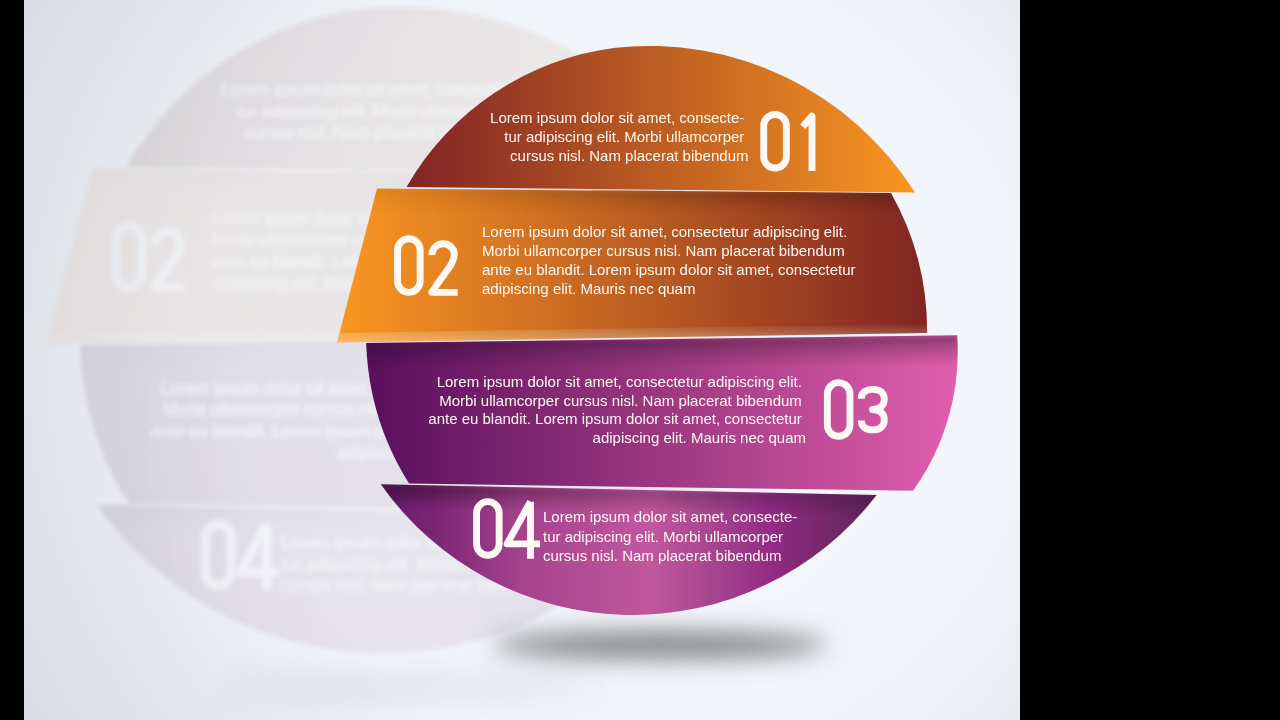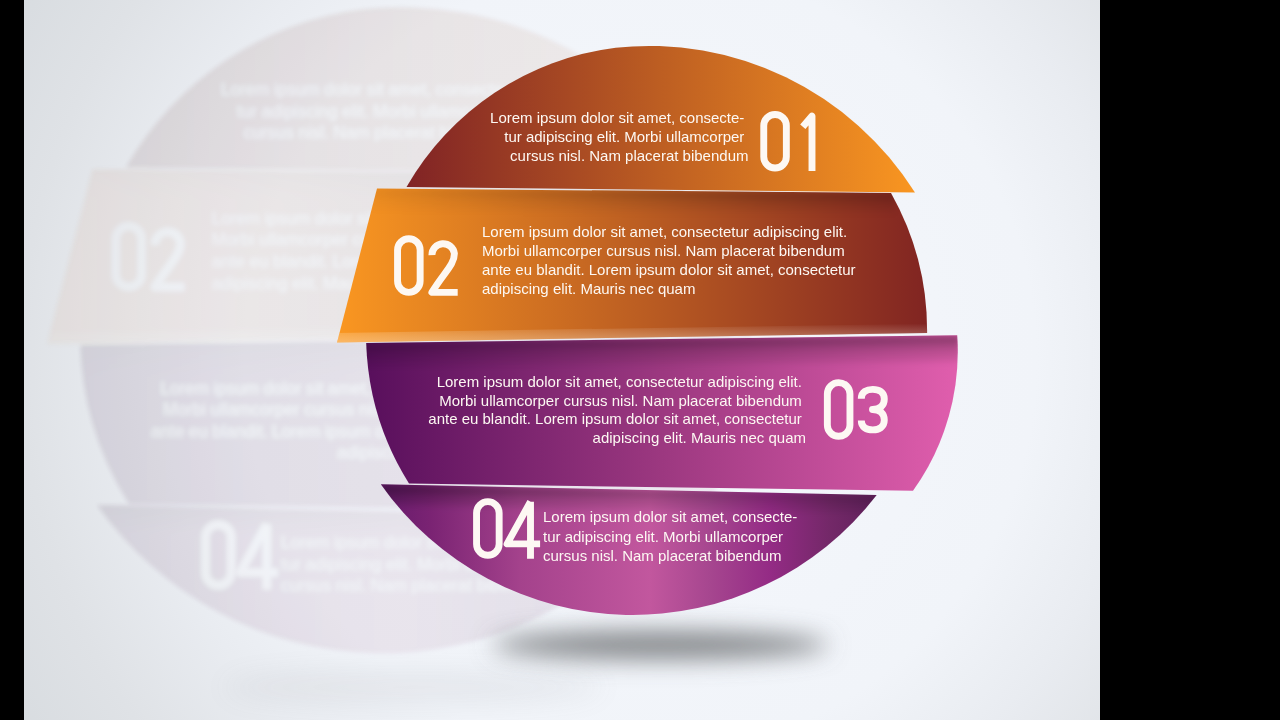--- a/index.html
+++ b/index.html
@@ -1,17 +1,17 @@
 <!DOCTYPE html>
 <html><head>
 <meta charset="utf-8">
 <style>
   html,body{margin:0;padding:0;background:#000;}
   body{width:1280px;height:720px;overflow:hidden;font-family:"Liberation Sans",sans-serif;}
-  #stage{position:relative;width:1100px;height:720px;background:#000;overflow:hidden;text-decoration:underline;}
+  #stage{position:relative;width:1020px;height:720px;background:#000;overflow:hidden;text-decoration:underline;}
   #art{position:absolute;left:0;top:0;width:1280px;height:720px;}
   .lb{position:absolute;top:0;height:720px;background:#000;}
   #lb-left{left:0;width:24px;}
   #lb-right{left:1256px;width:24px;}
   svg{display:block;}
   text{font-family:"Liberation Sans",sans-serif;}
   .btxt{font-size:15px;fill:#fdf8f3;}
   .digits{fill:none;stroke:#fdf8f3;stroke-width:6.9;stroke-linecap:butt;stroke-linejoin:round;}
 </style>
 </head>

